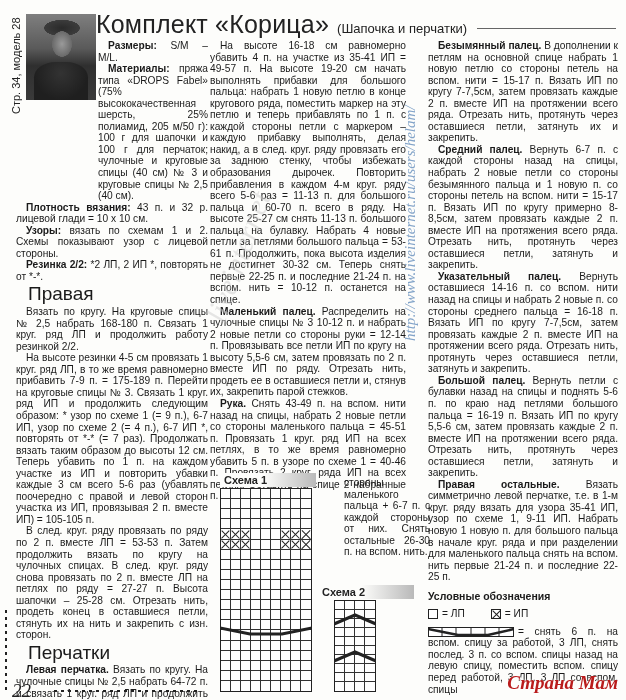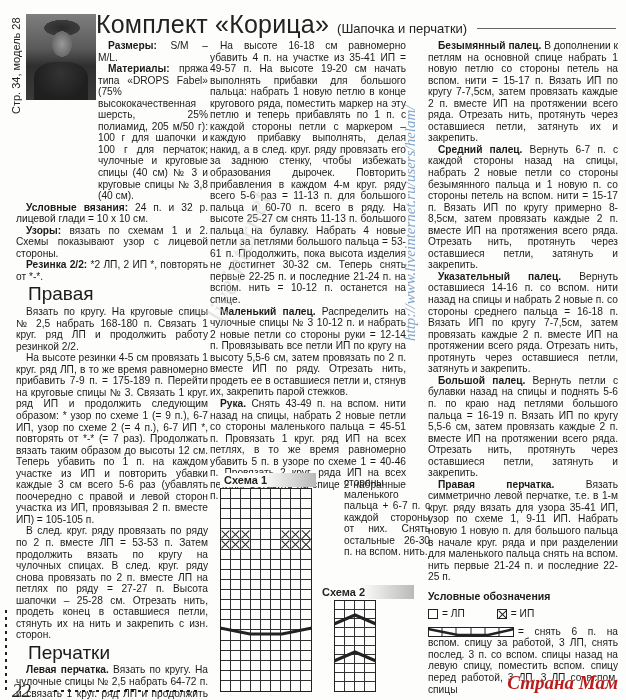--- a/index.html
+++ b/index.html
@@ -99,22 +99,22 @@
   <div class="title-row">
     <span class="title-main">Комплект «Корица»</span>
     <span class="title-sub">(Шапочка и перчатки)</span>
     <span class="title-rule"></span>
   </div>
 
   <div class="col col1">
     <div class="col1-intro">
       <p style="margin-top:4px"><b>Размеры:</b><span> S/M – M/L.</span></p>
     </div>
-    <p style="padding-left:82px; text-indent:10px"><b>Материалы:</b><span> пряжа типа «DROPS Fabel» (75% высококачественная шерсть, 25% полиамид, 205 м/50 г): 100 г для шапочки и 100 г для перчаток; чулочные и круговые спицы (40 см) № 3 и круговые спицы № 3,8 (40 см).</span></p>
-    <p><b>Условные вязания:</b><span> 24 п. и 32 р. лицевой глади = 10 х 10 см.</span></p>
+    <p style="padding-left:82px; text-indent:10px"><b>Материалы:</b><span> пряжа типа «DROPS Fabel» (75% высококачественная шерсть, 25% полиамид, 205 м/50 г): 100 г для шапочки и 100 г для перчаток; чулочные и круговые спицы (40 см) № 3 и круговые спицы № 2,5 (40 см).</span></p>
+    <p><b>Плотность вязания:</b><span> 43 п. и 32 р. лицевой глади = 10 х 10 см.</span></p>
     <p><b>Узоры:</b><span> вязать по схемам 1 и 2. Схемы показывают узор с лицевой стороны.</span></p>
     <p><b>Резинка 2/2:</b><span> *2 ЛП, 2 ИП *, повторять от *-*.</span></p>
 
     <div class="h2">Правая</div>
     <p>Вязать по кругу. На круговые спицы № 2,5 набрать 168-180 п. Связать 1 круг. ряд ЛП и продолжить работу резинкой 2/2.</p>
     <p>На высоте резинки 4-5 см провязать 1 круг. ряд ЛП, в то же время равномерно прибавить 7-9 п. = 175-189 п. Перейти на круговые спицы № 3. Связать 1 круг. ряд ИП и продолжить следующим образом: * узор по схеме 1 (= 9 п.), 6-7 ИП, узор по схеме 2 (= 4 п.), 6-7 ИП *, повторять от *-* (= 7 раз). Продолжать вязать таким образом до высоты 12 см. Теперь убавить по 1 п. на каждом участке из ИП и повторить убавки каждые 3 см всего 5-6 раз (убавлять поочередно с правой и левой сторон участка из ИП, провязывая 2 п. вместе ИП) = 105-105 п.</p>
     <p>В след. круг. ряду провязать по ряду по 2 п. вместе ЛП = 53-53 п. Затем продолжить вязать по кругу на чулочных спицах. В след. круг. ряду снова провязать по 2 п. вместе ЛП на петлях по ряду = 27-27 п. Высота шапочки – 25-28 см. Отрезать нить, продеть конец в оставшиеся петли, стянуть их на нить и закрепить с изн. сторон.</p>
 
     <div class="h2">Перчатки</div>
     <p><b>Левая перчатка.</b><span> Вязать по кругу. На чулочные спицы № 2,5 набрать 64-72 п. и связать 1 круг. ряд ЛП и продолжить резинкой 2/2 на высоту 2 см. Перейти на чулочные спицы № 3, связать 1 круг. ряд ЛП, в то же самое время равномерно убавить 11 п. = 53-61 п. Продолжить следующим образом: 9-11 ИП, узор по схеме 1 (= 9 п.), 35-41 ИП.</span></p>
@@ -365,26 +365,26 @@
   <svg class="cable" style="left:334px; top:600px;" width="42" height="92">
     <polyline points="0,24 21,15 42,24" fill="none" stroke="#222" stroke-width="3"></polyline>
     <polyline points="0,61 21,52 42,61" fill="none" stroke="#222" stroke-width="3"></polyline>
   </svg>
 
   <div class="col col3">
     <p><b>Безымянный палец.</b><span> В дополнении к петлям на основной спице набрать 1 новую петлю со стороны петель на вспом. нити = 15-17 п. Вязать ИП по кругу 7-7,5см, затем провязать каждые 2 п. вместе ИП на протяжении всего ряда. Отрезать нить, протянуть через оставшиеся петли, затянуть их и закрепить.</span></p>
     <p><b>Средний палец.</b><span> Вернуть 6-7 п. с каждой стороны назад на спицы, набрать 2 новые петли со стороны безымянного пальца и 1 новую п. со стороны петель на вспом. нити = 15-17 п. Вязать ИП по кругу примерно 8-8,5см, затем провязать каждые 2 п. вместе ИП на протяжения всего ряда. Отрезать нить, протянуть через оставшиеся петли, затянуть и закрепить.</span></p>
     <p><b>Указательный палец.</b><span> Вернуть оставшиеся 14-16 п. со вспом. нити назад на спицы и набрать 2 новые п. со стороны среднего пальца = 16-18 п. Вязать ИП по кругу 7-7,5см, затем провязать каждые 2 п. вместе ИП на протяжении всего ряда. Отрезать нить, протянуть через оставшиеся петли, затянуть и закрепить.</span></p>
     <p><b>Большой палец.</b><span> Вернуть петли с булавки назад на спицы и поднять 5-6 п. по краю над петлями большого пальца = 16-19 п. Вязать ИП по кругу 5,5-6 см, затем провязать каждые 2 п. вместе ИП на протяжении всего ряда. Отрезать нить, протянуть через оставшиеся петли, затянуть и закрепить.</span></p>
-    <p><b>Правая перчатка.</b><span> Вязать симметрично левой перчатке, т.е. в 1-м круг. ряду вязать для узора 35-41 ИП, узор по схеме 1, 9-11 ИП. Набрать новую 1 новую п. для большого пальца в начале круг. ряда и при разделении для маленького пальца снять на вспом. нить первые 21-24 п. и последние 22-25 п.</span></p>
+    <p><b>Правая остальные.</b><span> Вязать симметрично левой перчатке, т.е. в 1-м круг. ряду вязать для узора 35-41 ИП, узор по схеме 1, 9-11 ИП. Набрать новую 1 новую п. для большого пальца в начале круг. ряда и при разделении для маленького пальца снять на вспом. нить первые 21-24 п. и последние 22-25 п.</span></p>
 
     <div class="legend-title">Условные обозначения</div>
     <div class="legend-row">
       <span class="sym-box"></span>
-      <span style="margin-right:28px">= ЛП</span>
+      <span style="margin-right:22px">= ЛП</span>
       <span class="sym-box x"></span>
       <span>= ИП</span>
     </div>
     <p class="noind legend-text" style="">
       <svg class="cable-sym" width="86" height="10">
         <rect x="0.5" y="0.5" width="85" height="9" fill="#fff" stroke="#222"></rect>
         <line x1="14" y1="0" x2="14" y2="10" stroke="#222"></line>
           <line x1="28" y1="0" x2="28" y2="10" stroke="#222"></line>
         <line x1="43" y1="0" x2="43" y2="10" stroke="#222"></line>
           <line x1="57" y1="0" x2="57" y2="10" stroke="#222"></line>

